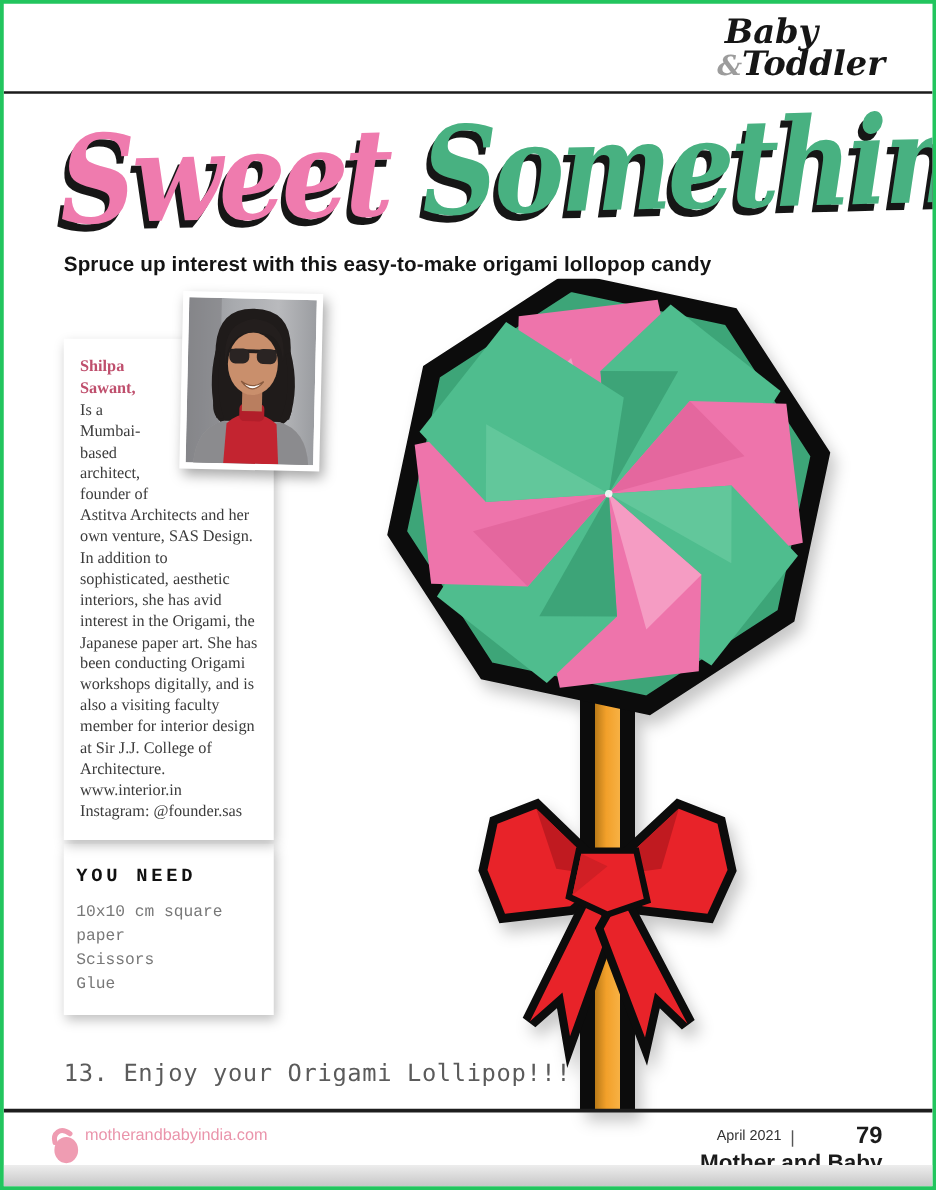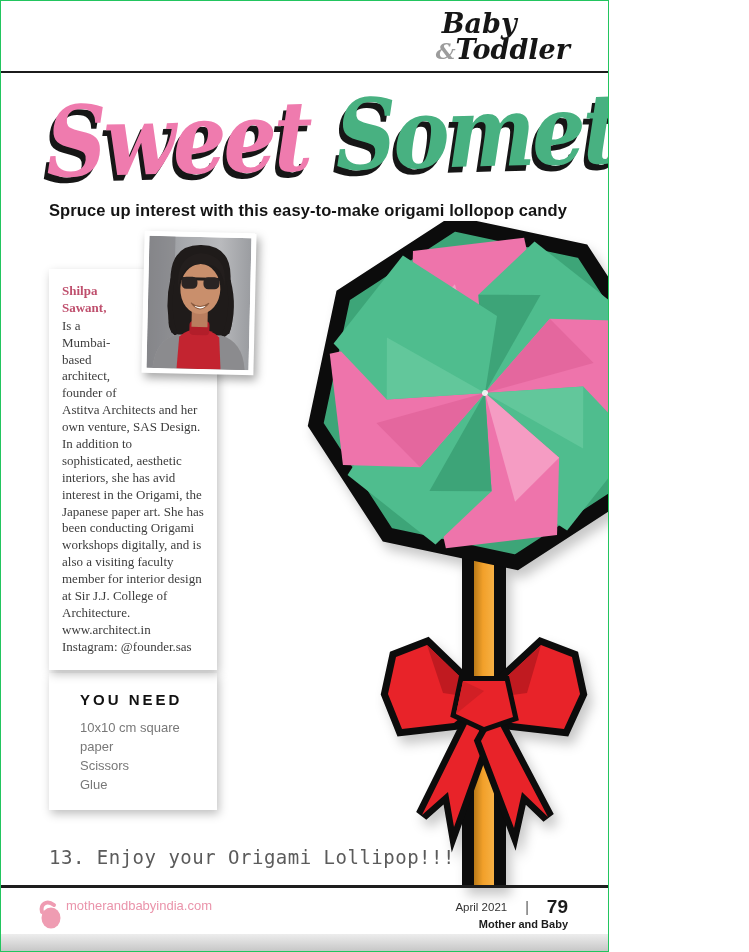--- a/index.html
+++ b/index.html
@@ -1,18 +1,18 @@
 <!DOCTYPE html>
 <html style="--title-pink: #ef7bae; --title-green: #48b181; --name-rose: #bf4f6d; --footer-pink: #ea94ab;"><head>
 <meta charset="utf-8">
 <style>
   html,body{margin:0;padding:0;background:#fff;}
   .page{
-    position:relative;width:609px;height:952px;overflow:hidden;
-    background:#ffffff;border:1px solid #22c55e;box-sizing:border-box;
+    position:relative;width:749px;height:952px;overflow:hidden;
+    background:#ffffff;border:3px solid #22c55e;box-sizing:border-box;
     font-family:"Liberation Sans",sans-serif;
   }
   
   .masthead{
     position:absolute;top:10px;right:38px;text-align:left;
     font-family:"DejaVu Serif",serif;font-style:italic;font-weight:bold;
     color:#161616;line-height:0.95;
   }
   .masthead .line1{font-size:27px;padding-left:6px;}
   .masthead .line2{font-size:27px;text-align:center;}
@@ -46,44 +46,44 @@
   
   .photo{
     position:absolute;left:142px;top:231px;width:102px;height:132px;
     background:#fff;padding:5px;z-index:2;transform:rotate(1.3deg);
     box-shadow:3px 5px 10px rgba(0,0,0,0.35);
   }
   .photo svg{display:block;}
   
   .you-need{
     position:absolute;left:48px;top:672px;width:168px;box-sizing:border-box;
-    background:#fff;padding:18px 14px 16px 31px;
+    background:#fff;padding:18px 14px 16px 10px;
     box-shadow:2px 4px 9px rgba(0,0,0,0.25);
-    font-family:Liberation Sans, sans-serif;
+    font-family:Liberation Mono, monospace;
   }
   .you-need-title{font-size:15px;font-weight:bold;letter-spacing:3px;color:#111;margin-bottom:11px;}
   .you-need-items{font-size:13px;color:#787878;line-height:1.45;white-space:pre-line;}
   
   .caption{
     position:absolute;left:48px;top:845px;
     font-family:"DejaVu Sans Mono",monospace;font-size:19px;color:#5b5b5b;letter-spacing:0.5px;
   }
   
   .art{position:absolute;left:300px;top:220px;width:410px;height:666px;}
   .art svg{filter:drop-shadow(5px 8px 6px rgba(0,0,0,0.22));}
   
   .footer-rule{position:absolute;left:0;right:0;top:884px;height:3px;background:#1e1e1e;}
   .footer-left{position:absolute;left:36px;top:897px;display:flex;}
   .footer-site{font-size:13px;color:var(--footer-pink,#ea94ab);margin-left:3px;padding-bottom:2px;}
   .footer-right{position:absolute;right:40px;top:895px;text-align:right;color:#1b1b1b;}
-  .footer-date-row{display:flex;align-items:center;justify-content:flex-end;gap:18px;}
+  .footer-date-row{display:flex;align-items:center;justify-content:flex-end;gap:7px;}
   .footer-date{font-size:11.5px;color:#333;}
   .footer-sep{font-size:14px;color:#555;font-weight:200;}
-  .footer-pagenum{font-size:19px;font-weight:bold;}
-  .footer-mag{font-size:11px;font-weight:bold;margin-top:0px;}
+  .footer-pagenum{font-size:19px;font-weight:bold;margin-left:42px;}
+  .footer-mag{font-size:18px;font-weight:bold;margin-top:0px;}
   .page-bottom-strip{
     position:absolute;left:0;right:0;bottom:0;height:17px;
     background:linear-gradient(#ededed,#c7c7c7);
   }
 </style>
 </head>
 <body>
 
 <div class="page">
 
@@ -132,21 +132,21 @@
       <path d="M30 52 Q26 20 52 16 Q80 18 76 50 Q74 30 62 28 Q44 24 36 34 Q31 40 30 52 Z" fill="#231e1d"></path>
       <path d="M26 44 Q22 76 30 96 L24 96 Q16 70 22 42 Z" fill="#1f1b1a"></path>
       <path d="M78 44 Q84 76 74 98 L82 96 Q90 70 82 42 Z" fill="#1f1b1a"></path>
     </svg>
   </div>
 
   <div class="bio-card">
     <div class="photo-spacer"></div>
     <div class="bio-name">Shilpa Sawant,</div>
     <div class="bio-text">Is a Mumbai-based architect, founder of Astitva Architects and her own venture, SAS Design. In addition to sophisticated, aesthetic interiors, she has avid interest in the Origami, the Japanese paper art. She has been conducting Origami workshops digitally, and is also a visiting faculty member for interior design at Sir J.J. College of Architecture.</div>
-    <div class="bio-link">www.architect.in</div>
+    <div class="bio-link">www.interior.in</div>
     <div class="bio-link">Instagram: @founder.sas</div>
   </div>
 
   <div class="you-need">
     <div class="you-need-title">YOU NEED</div>
     <div class="you-need-items">10x10 cm square paper
 Scissors
 Glue</div>
   </div>
 

